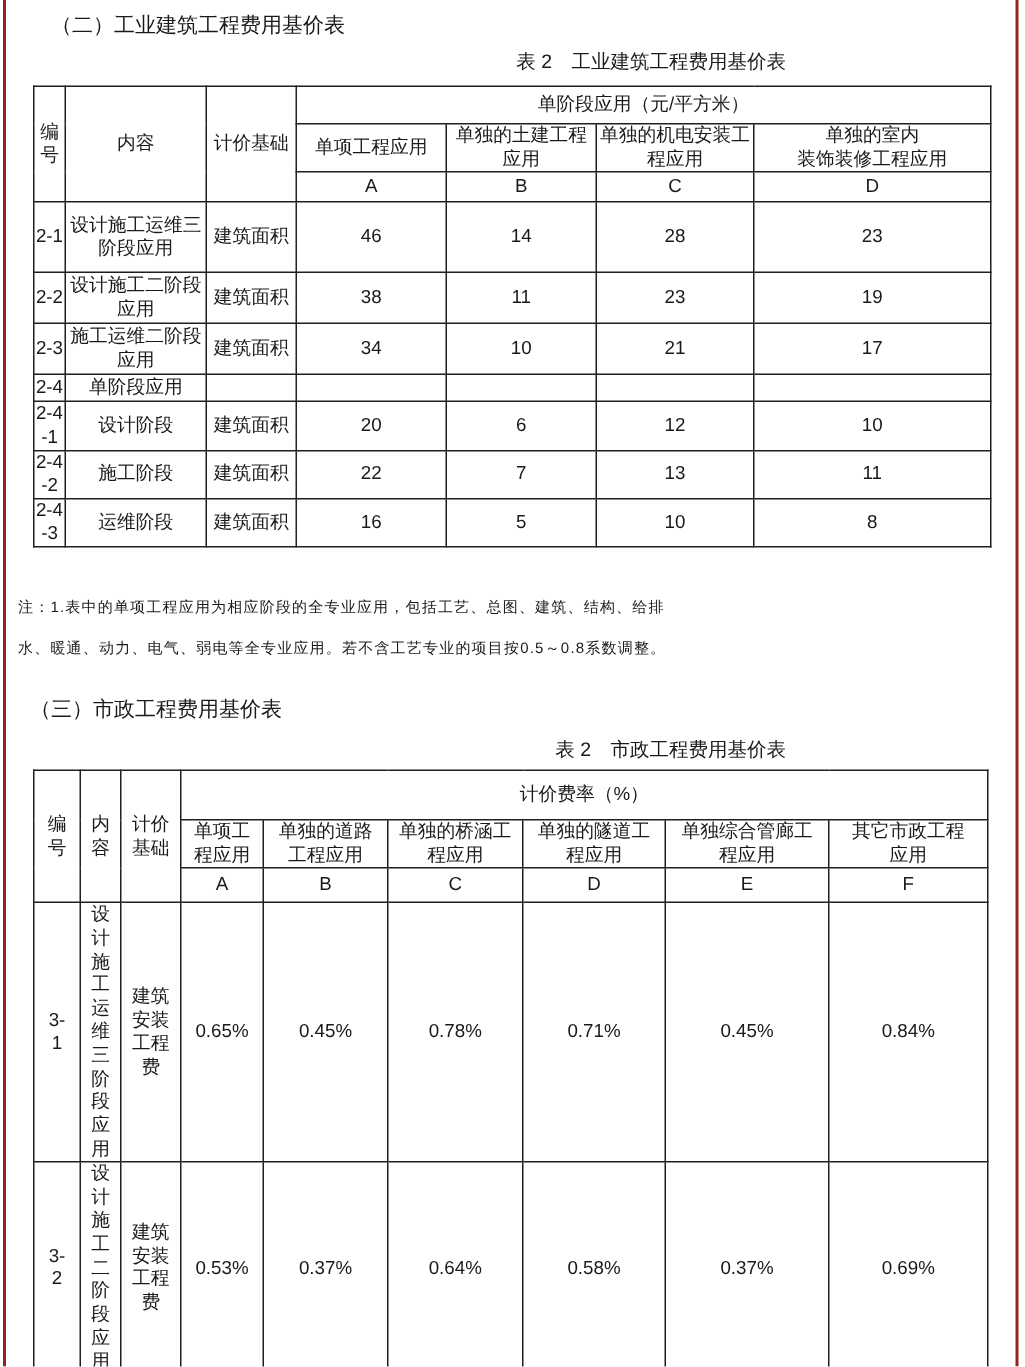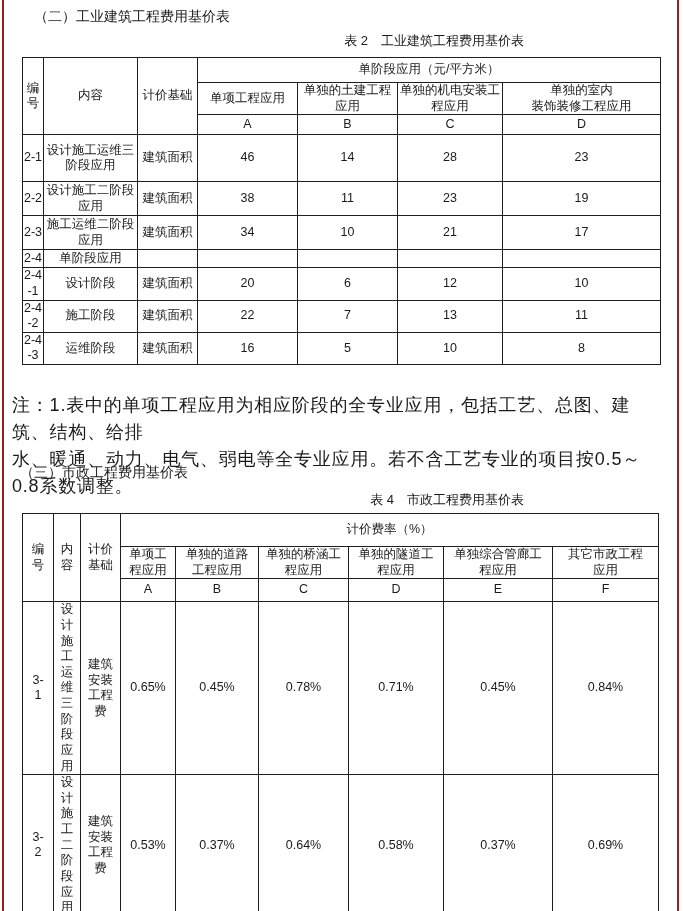--- a/index.html
+++ b/index.html
@@ -13,21 +13,21 @@
   .edge-left{left:2px;}
   .edge-right{left:677px;}
   .h2{position:absolute;font-size:14px;font-weight:normal;white-space:nowrap;}
   .hdg-industrial{left:34px;top:8px;}
   .hdg-municipal{left:20px;top:464px;}
   .cap{position:absolute;left:0;width:524px;text-align:right;font-size:13px;white-space:nowrap;}
   .cap2{top:32px;}
   .cap3{top:491px;}
   .note{
     position:absolute;left:12px;top:392px;width:655px;
-    font-size:18px;line-height:27px;letter-spacing:0.8px;
+    font-size:10px;line-height:27px;letter-spacing:0.8px;
     white-space:pre-line;
   }
   table.t{
     position:absolute;border-collapse:collapse;table-layout:fixed;
     background:#ffffff;
   }
   .t2{left:22px;top:57px;}
   .t3{left:22px;top:513px;}
   table.t th,table.t td{
     border:1px solid #1f1f1f;
@@ -149,21 +149,21 @@
       <td class="red">10</td>
       <td class="red">8</td>
     </tr>
   </tbody>
 </table>
 
 <div class="note">注：1.表中的单项工程应用为相应阶段的全专业应用，包括工艺、总图、建筑、结构、给排
 水、暖通、动力、电气、弱电等全专业应用。若不含工艺专业的项目按0.5～0.8系数调整。</div>
 
 <div class="h2 hdg-municipal">（三）市政工程费用基价表</div>
-<div class="cap cap3">表 4　市政工程费用基价表</div>
+<div class="cap cap3">表 2　市政工程费用基价表</div>
 
 <table class="t t3">
   <colgroup>
     <col style="width:31px">
       <col style="width:27px">
       <col style="width:40px">
     <col style="width:55px">
       <col style="width:83px">
       <col style="width:90px">
     <col style="width:95px">

